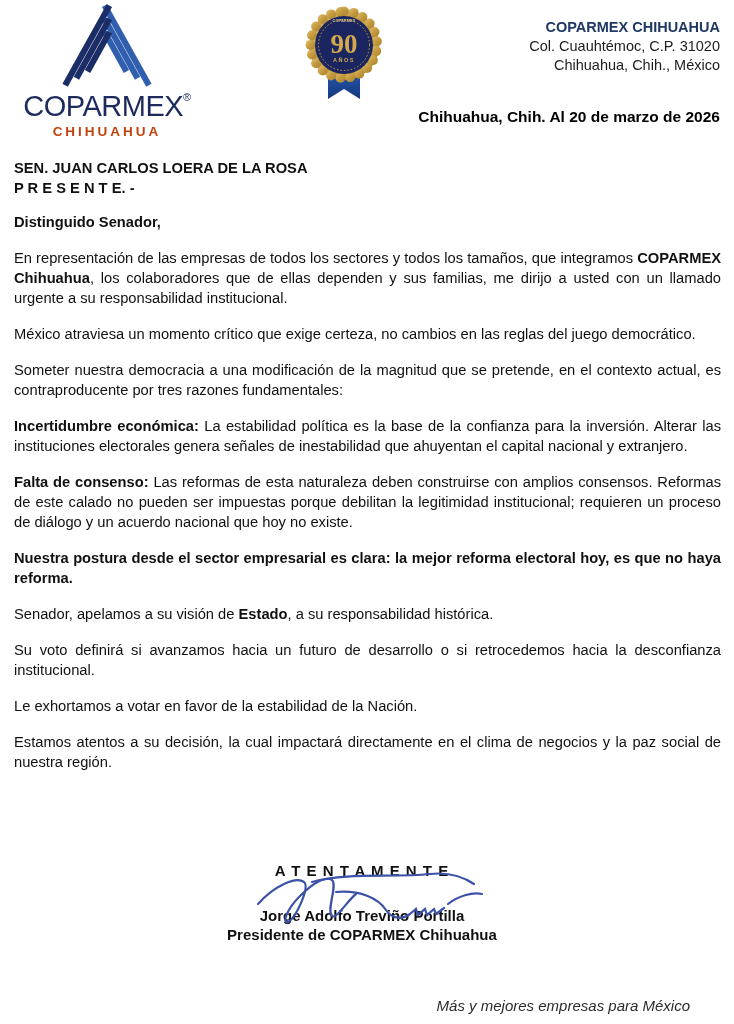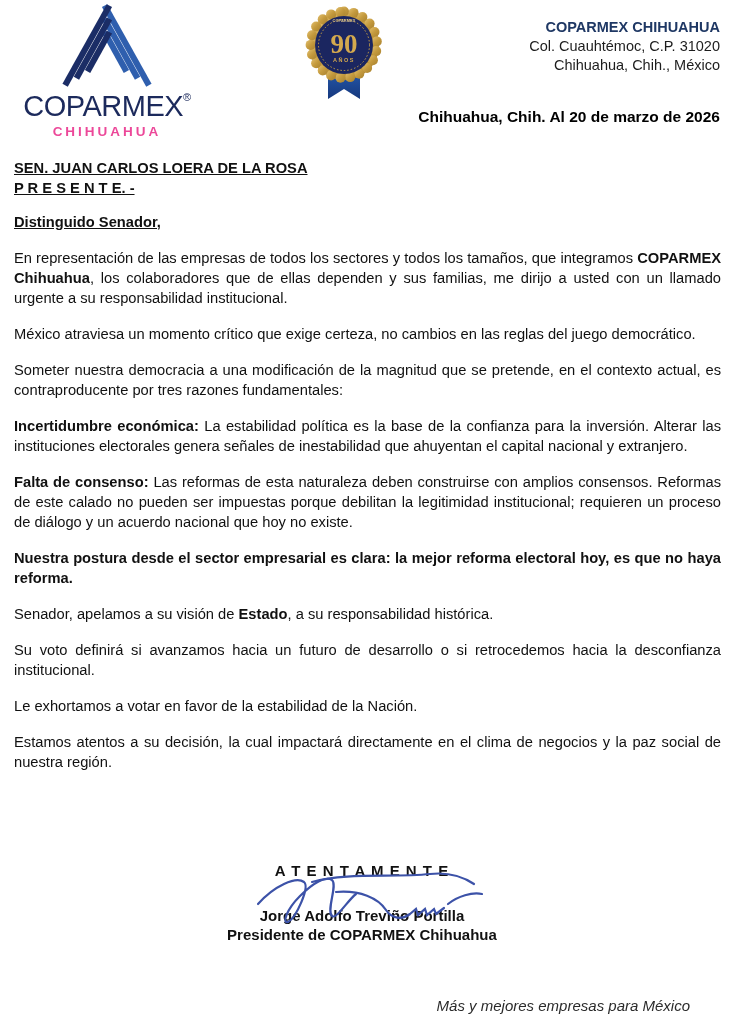--- a/index.html
+++ b/index.html
@@ -10,28 +10,28 @@
     background:#ffffff;
     font-family:"Liberation Sans", sans-serif;
     color:#111;
     overflow:hidden;
   }
   
   .logo-block{position:absolute;left:14px;top:4px;width:186px;text-align:center;}
   .logo-mark{display:block;margin:0 auto;width:104px;height:86px;}
   .brand-row{font-size:29px;font-weight:normal;color:#1c2a5c;letter-spacing:-0.5px;line-height:1;margin-top:2px;white-space:nowrap;}
   .brand-row sup{font-size:11px;vertical-align:top;line-height:1;}
-  .brand-region{font-size:13.5px;font-weight:bold;color:#ec4899;letter-spacing:3px;margin-top:3px;}
+  .brand-region{font-size:13.5px;font-weight:bold;color:#c2410c;letter-spacing:3px;margin-top:3px;}
   .badge{position:absolute;left:297px;top:5px;width:94px;height:100px;}
   .address{position:absolute;right:14px;top:18px;text-align:right;font-size:14.5px;line-height:19px;color:#1d1d1d;}
   .address .org{font-weight:bold;color:#1f3864;}
   .dateline{position:absolute;right:14px;top:108px;font-size:15.5px;font-weight:bold;color:#000000;}
   
   .letter{position:absolute;left:14px;right:13px;top:158px;font-size:14.7px;line-height:20px;text-align:justify;}
-  .recipient,.presente,.salutation{font-weight:bold;text-decoration:underline;}
+  .recipient,.presente,.salutation{font-weight:bold;}
   .presente{margin-bottom:14px;}
   .salutation{margin-bottom:8px;}
   .para{margin:16px 0 11px 0;}
   .para b{font-weight:bold;}
   
   .closing{position:absolute;left:0;top:862px;width:724px;text-align:center;}
   .closing .atte{font-weight:bold;font-size:15px;letter-spacing:1px;}
   .closing .name{font-weight:bold;font-size:15px;margin-top:28px;}
   .closing .title{font-weight:bold;font-size:15px;margin-top:2px;}
   .signature-ink{position:absolute;left:252px;top:870px;width:236px;height:64px;pointer-events:none;}

